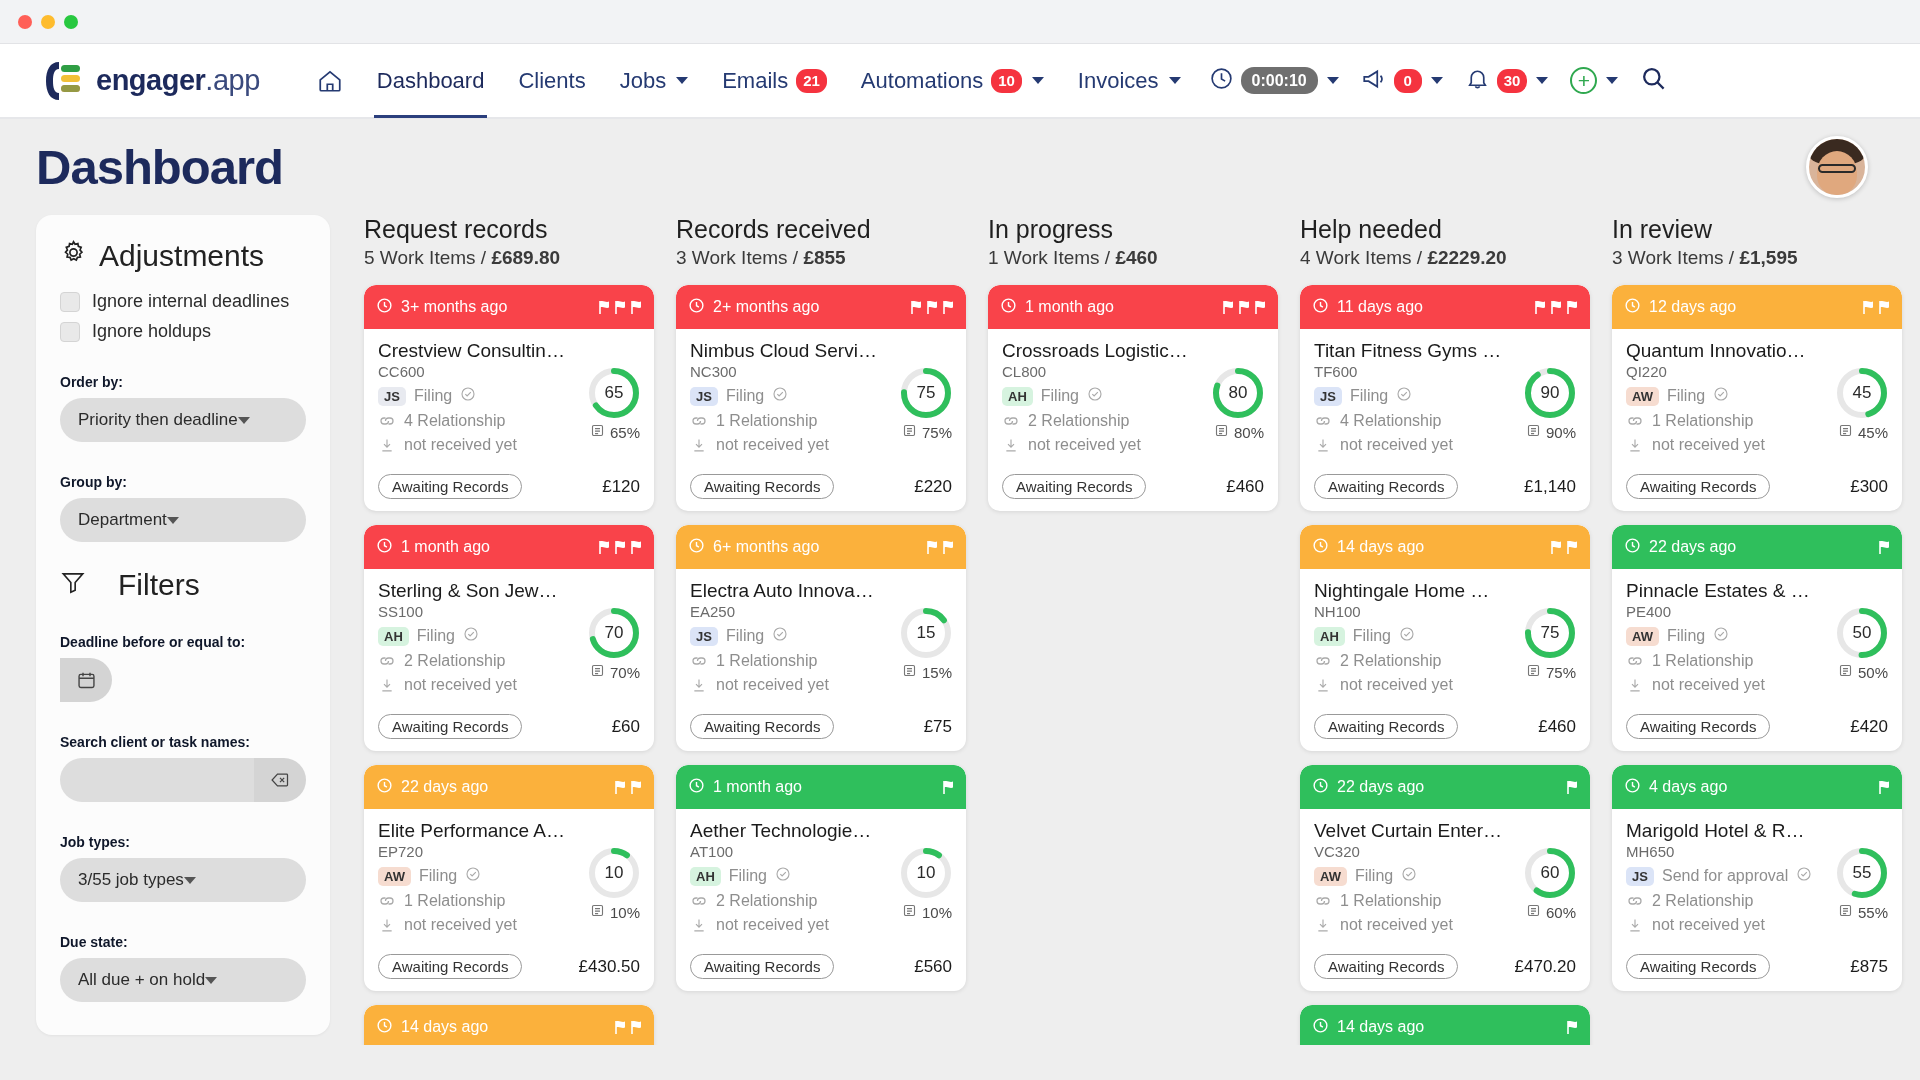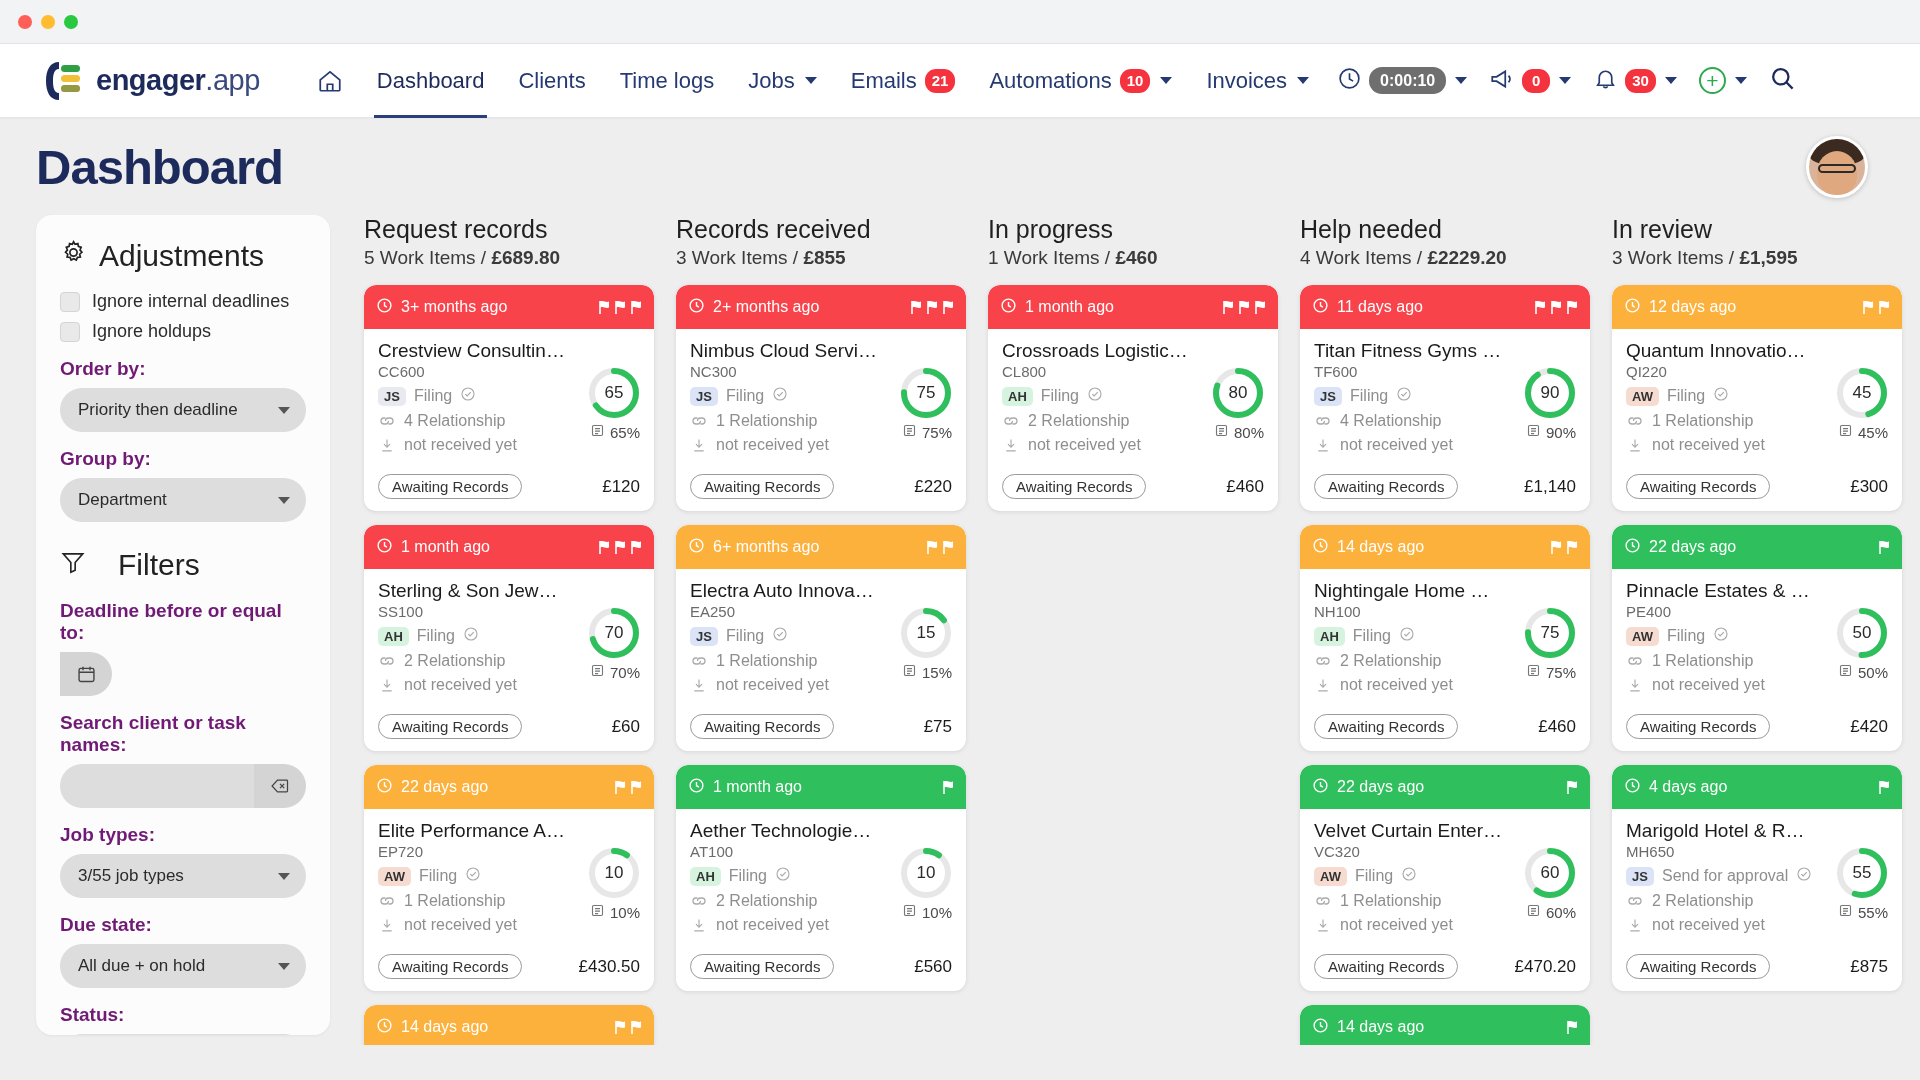--- a/index.html
+++ b/index.html
@@ -92,24 +92,24 @@
     display: flex; align-items: center; gap: 12px; font-size: 30px;
     color: #222; margin-bottom: 18px;
   }
   .side-head.filters { margin-top: 26px; gap: 32px; }
   .chk-row { display: flex; align-items: center; gap: 12px; margin-bottom: 9px; }
   .chk {
     width: 20px; height: 20px; border-radius: 4px; background: #e9e9e9;
     border: 1px solid #d4d4d4;
   }
   .chk-label { font-size: 18px; color: #2b2b2b; }
-  .field-label { font-size: 19px; font-weight: 700; color: #701a75; margin: 16px 0 8px; }
+  .field-label { font-size: 14px; font-weight: 700; color: #0f172a; margin: 32px 0 8px; }
   .select {
     height: 44px; background: #dddddd; border-radius: 22px; display: flex;
-    align-items: center; justify-content: space-between; padding: 0 16px 0 18px;
+    align-items: center; padding: 0 16px 0 18px;
     font-size: 17px; color: #2b2b2b; cursor: pointer;
   }
   .chev {
     width: 0; height: 0; border-left: 6px solid transparent;
     border-right: 6px solid transparent; border-top: 7px solid #555;
   }
   .input-group { display: flex; height: 44px; }
   .input-group .txt {
     flex: 1; background: #dddddd; border-radius: 22px 0 0 22px;
     display: flex; align-items: center; padding-left: 18px;
@@ -208,23 +208,20 @@
         <path d="M9.5 21 v-6 h5 v6"></path>
       </svg>
     </span>
   </div>
 
   <div class="nav-item active">
     <span>Dashboard</span>
   </div>
   <div class="nav-item">
     <span>Clients</span>
-  </div>
-  <div class="nav-item">
-    <span>Time logs</span>
   </div>
   <div class="nav-item">
     <span>Jobs</span>
     <span class="caret"></span>
   </div>
   <div class="nav-item">
     <span>Emails</span>
     <span class="badge">21</span>
   </div>
   <div class="nav-item">

